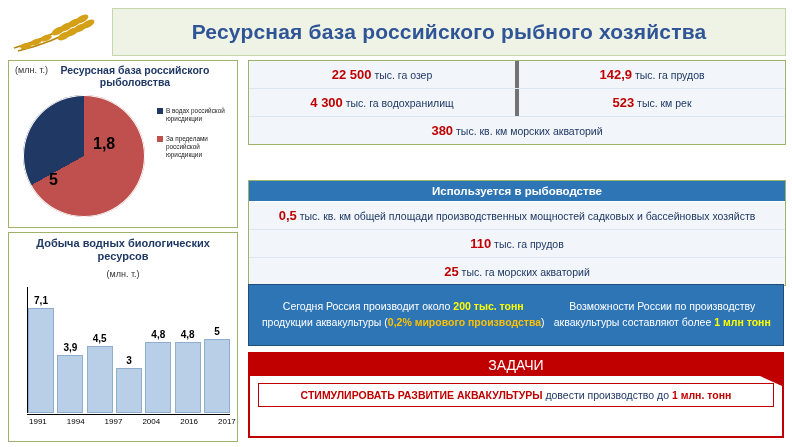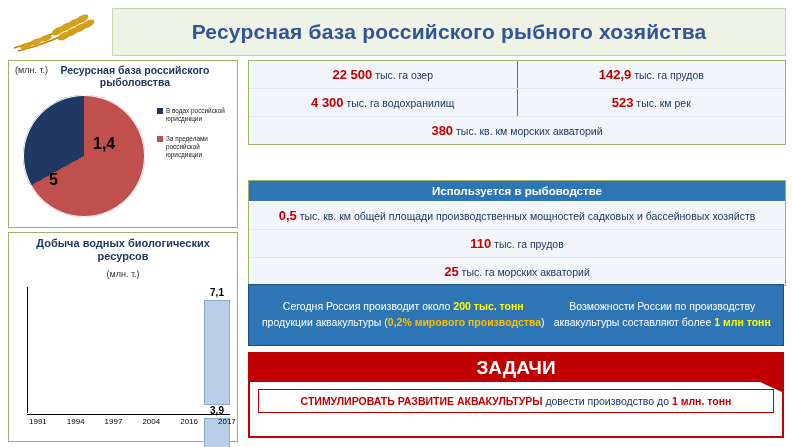--- a/index.html
+++ b/index.html
@@ -51,39 +51,39 @@
   .bar-card{
     position:absolute;left:8px;top:232px;width:228px;height:208px;
     border:1px solid #9cb46a;background:#fff;
   }
   .bar-title{
     position:absolute;left:8px;top:4px;width:212px;text-align:center;
     font-size:11px;font-weight:bold;color:#1f3864;line-height:1.2;
   }
   .bar-units{position:absolute;left:8px;top:36px;width:212px;text-align:center;font-size:9px;color:#333;}
   .axis{position:absolute;left:18px;top:54px;width:202px;height:126px;border-left:1px solid #000;border-bottom:0;}
-  .bars{position:absolute;left:20px;top:54px;width:200px;height:126px;display:flex;align-items:flex-end;justify-content:space-between;flex-direction:column;}
+  .bars{position:absolute;left:20px;top:54px;width:200px;height:126px;display:flex;align-items:flex-end;justify-content:space-between;}
   .bcol{width:24px;display:flex;flex-direction:column;align-items:center;justify-content:flex-end;height:126px;}
   .bval{font-size:10px;font-weight:bold;color:#000;margin-bottom:2px;}
   .brect{width:24px;background:#b9cfe7;border:1px solid #8faecd;}
   .xaxis{position:absolute;left:18px;top:181px;width:203px;height:1px;background:#000;}
   .xlabels{position:absolute;left:20px;top:184px;width:200px;display:flex;justify-content:space-between;gap:20px;}
   .xlabels span{width:24px;text-align:center;font-size:8px;color:#000;}
 
   
   .tbl{position:absolute;border:1px solid #9cb46a;background:#fff;}
   .tbl-head{
     background:#2e75b6;color:#fff;font-size:11.5px;font-weight:bold;
     text-align:center;padding:4px 0;border-bottom:1px solid #fff;
   }
   .r{display:flex;border-bottom:1px solid #dce6f1;}
   .r:last-child{border-bottom:none;}
   .c{
     flex:1;text-align:center;padding:6px 2px;font-size:10.5px;color:#1f3864;
-    background:#f2f6fb;border-right:1px solid #737373;
+    background:#f2f6fb;border-right:4px solid #737373;
   }
   .c:last-child{border-right:none;}
   .c b{color:#c00000;font-size:13px;}
   .c.full{flex:1 1 100%;}
 
   #res-table{left:248px;top:60px;width:536px;}
   #use-table{left:248px;top:180px;width:536px;}
 
   .note{
     position:absolute;left:248px;top:284px;width:536px;height:62px;
@@ -93,21 +93,21 @@
   }
   .note .hl{color:#ffff00;font-weight:bold;}
   .note .hl2{color:#ffc000;font-weight:bold;}
   .note .line{padding:1px 0;}
 
   .tasks{
     position:absolute;left:248px;top:352px;width:536px;height:86px;
     border:2px solid #c00000;background:#fff;box-sizing:border-box;
   }
   .tasks-head{
-    background:#c00000;color:#fff;text-align:center;font-weight:bold;font-size:19px;
+    background:#c00000;color:#fff;text-align:center;font-weight:normal;font-size:14px;
     padding:3px 0;position:relative;
   }
   .tasks-head:after{
     content:"";position:absolute;right:0;bottom:-10px;border-left:22px solid transparent;
     border-top:10px solid #c00000;
   }
   .task-row{
     margin:7px 8px;border:1px solid #c00000;background:#fff;text-align:center;
     font-size:10.5px;color:#1f3864;padding:5px 2px;
   }
@@ -141,21 +141,21 @@
 
 <div class="header">
   <h1>Ресурсная база российского рыбного хозяйства</h1>
 </div>
 
 <div class="pie-card">
   <div class="pie-units">(млн. т.)</div>
   <div class="pie-title">Ресурсная база российского рыболовства</div>
   <div class="pie-wrap">
     <div class="pie"></div>
-    <div class="pie-lbl lbl-25">1,4</div>
+    <div class="pie-lbl lbl-25">1,8</div>
     <div class="pie-lbl lbl-5">5</div>
   </div>
   <div class="legend">
     <div class="row">
       <span class="sw sw-blue"></span>
       <span>В водах российской юрисдикции</span>
     </div>
     <div class="row">
       <span class="sw sw-red"></span>
       <span>За пределами российской юрисдикции</span>

